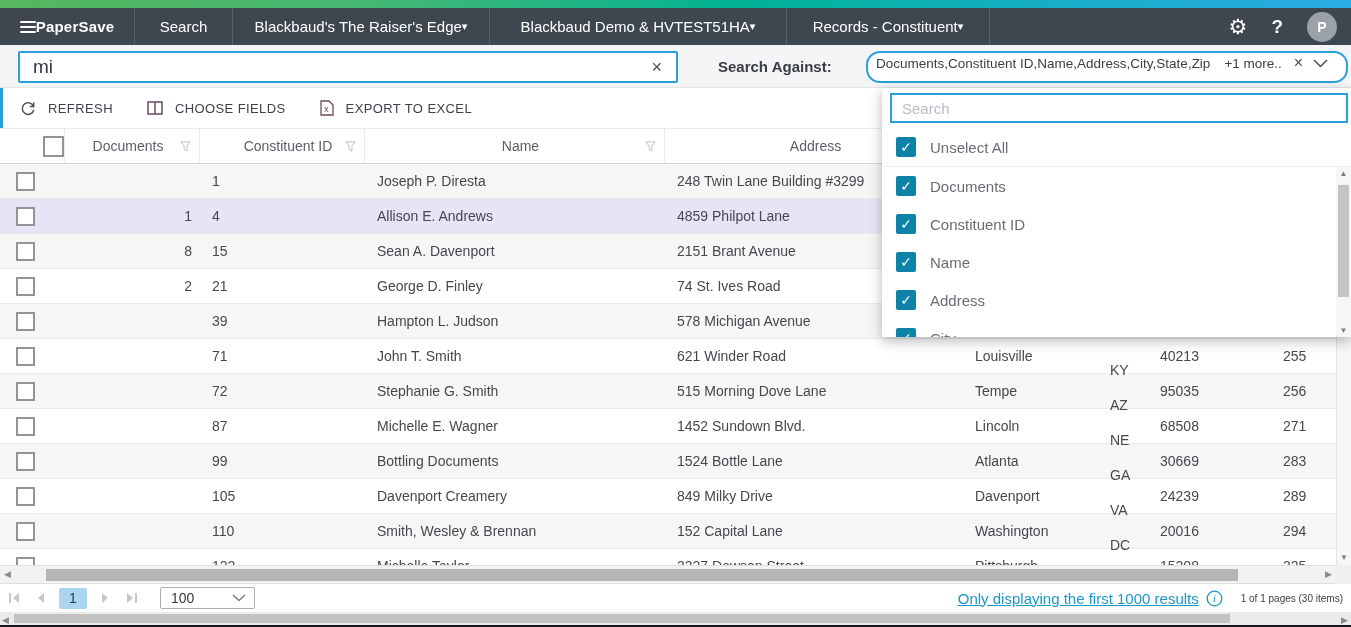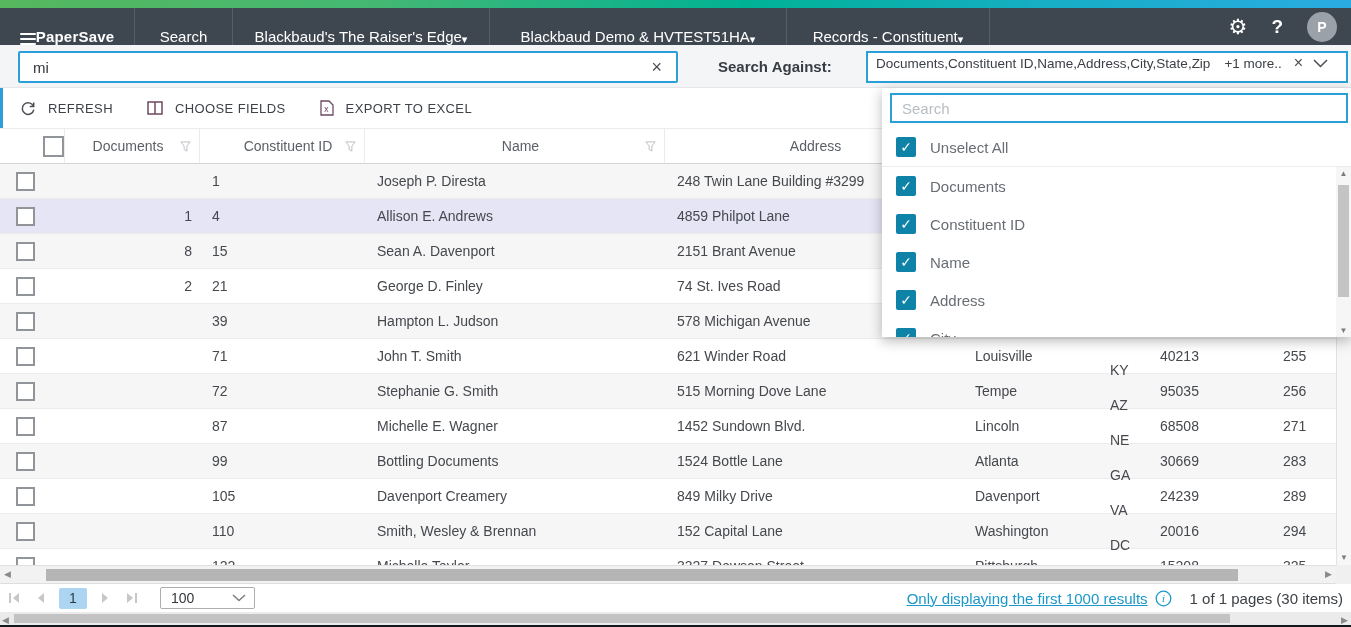--- a/index.html
+++ b/index.html
@@ -4,46 +4,46 @@
 <style>
   * { margin:0; padding:0; box-sizing:border-box; }
   body { background:#fff; font-family:"Liberation Sans", sans-serif; }
   #app { position:relative; width:1351px; height:627px; background:#fff; overflow:hidden; }
 
   
   .topstrip { position:absolute; top:0; left:0; right:0; height:8px;
     background:linear-gradient(90deg,#56b75e 0%,#44b873 28%,#00b294 55%,#17aec6 78%,#2aabe2 100%); }
   .navbar { position:absolute; top:8px; left:0; right:0; height:37px; background:#3e4650;
     display:flex; align-items:stretch; color:#fff; font-size:15px; }
-  .nav-item { display:flex; align-items:flex-end; justify-content:center; 
+  .nav-item { display:flex; align-items:center; justify-content:center; 
     border-right:1px solid #555d66; padding:0 18px; cursor:default; white-space:nowrap; }
   .nav-brand { width:135px; font-weight:bold; letter-spacing:.2px; }
   .nav-search { width:98px; }
   .nav-dd1 { width:257px; } .nav-dd2 { width:297px; } .nav-dd3 { width:203px; }
   .hamburger { display:inline-flex; flex-direction:column; gap:3px; }
   .hamburger span { width:16px; height:2px; background:#fff; border-radius:1px; }
   .caret { font-size:11px; line-height:1; }
   .nav-right { margin-left:auto; display:flex; align-items:center; gap:24px; padding-right:14px; border-right:none; }
   .gear { font-size:21px; line-height:1; }
   .help { font-size:19px; font-weight:bold; }
   .avatar { width:30px; height:30px; border-radius:50%; background:#9aa1a9; color:#fff;
     display:flex; align-items:center; justify-content:center; font-size:14px; font-weight:bold; }
 
   
   .searchrow { position:absolute; top:45px; left:0; right:0; height:43px; background:#f4f5f6;
     border-bottom:1px solid #e3e5e7; }
   .main-search { position:absolute; left:18px; top:6px; width:660px; height:32px; background:#fff;
     border:2px solid #2b9fd9; border-radius:2px; display:flex; align-items:center; }
-  .main-search input { flex:1; border:none; outline:none; font-size:15px; color:#34383d;
+  .main-search input { flex:1; border:none; outline:none; font-size:19px; color:#34383d;
     padding-left:13px; font-family:"Liberation Sans", sans-serif; background:transparent; }
   .clear-x { color:#4a4e54; font-size:18px; padding:0 14px; cursor:pointer; line-height:1; }
   .against-label { position:absolute; left:718px; top:0; height:43px; display:flex; align-items:center;
     font-weight:bold; font-size:15px; color:#383d43; }
   .against-box { position:absolute; left:866px; right:3px; top:6px; height:32px; background:#fff;
-    border:2px solid #2b9fd9; border-radius:0; display:flex; align-items:center;
+    border:2px solid #2b9fd9; border-radius:14px; display:flex; align-items:center;
     font-size:13.5px; color:#3c4046; padding:0 6px 8px 8px; }
   .against-value { white-space:nowrap; overflow:hidden; }
   .against-more { margin-left:14px; white-space:nowrap; }
   .against-x { margin-left:12px; font-size:16px; color:#4a4e54; cursor:pointer; }
   .against-chevron { margin-left:10px; margin-right:2px; display:flex; cursor:pointer; }
 
   
   .toolbar { position:absolute; top:88px; left:0; right:0; height:40px; background:#fff;
     display:flex; align-items:center; gap:34px; padding-left:20px; }
   .toolbar::before { content:''; position:absolute; left:0; top:0; bottom:0; width:3px; background:#2b9fd9; }
@@ -104,21 +104,21 @@
     display:flex; align-items:center; padding-left:8px; }
   .pg-icons { display:flex; align-items:center; gap:14px; }
   .pg-btn { display:flex; align-items:center; cursor:pointer; }
   .pg-current { width:28px; height:21px; background:#abd5f0; border-radius:2px; color:#2e3b46;
     display:flex; align-items:center; justify-content:center; font-size:14px; cursor:pointer; }
   .pg-size { margin-left:22px; width:95px; height:22px; border:1px solid #aeaeae; border-radius:2px;
     display:flex; align-items:center; font-size:14px; color:#33373c; padding:0 8px 0 10px; cursor:pointer; }
   .pg-size .spacer { flex:1; }
   .pg-right { margin-left:auto; display:flex; align-items:center; gap:18px; padding-right:8px; }
   .pg-note { color:#1b98c9; font-size:15px; text-decoration:underline; display:flex; align-items:center; gap:7px; cursor:pointer; }
-  .pg-summary { color:#3d4145; font-size:15px; }
+  .pg-summary { color:#3d4145; font-size:10px; }
   .hscroll-page { position:absolute; top:612px; left:0; right:0; height:13px; background:#ebebeb; }
   .hscroll-page .thumb { position:absolute; left:14px; top:2px; width:1216px; height:9px; background:#c3c3c3; }
   .bottom-edge { position:absolute; left:0; right:0; bottom:0; height:2px; background:#15181b; }
 </style>
 </head>
 <body>
 
 <div id="app">
 
   <div class="topstrip"></div>

